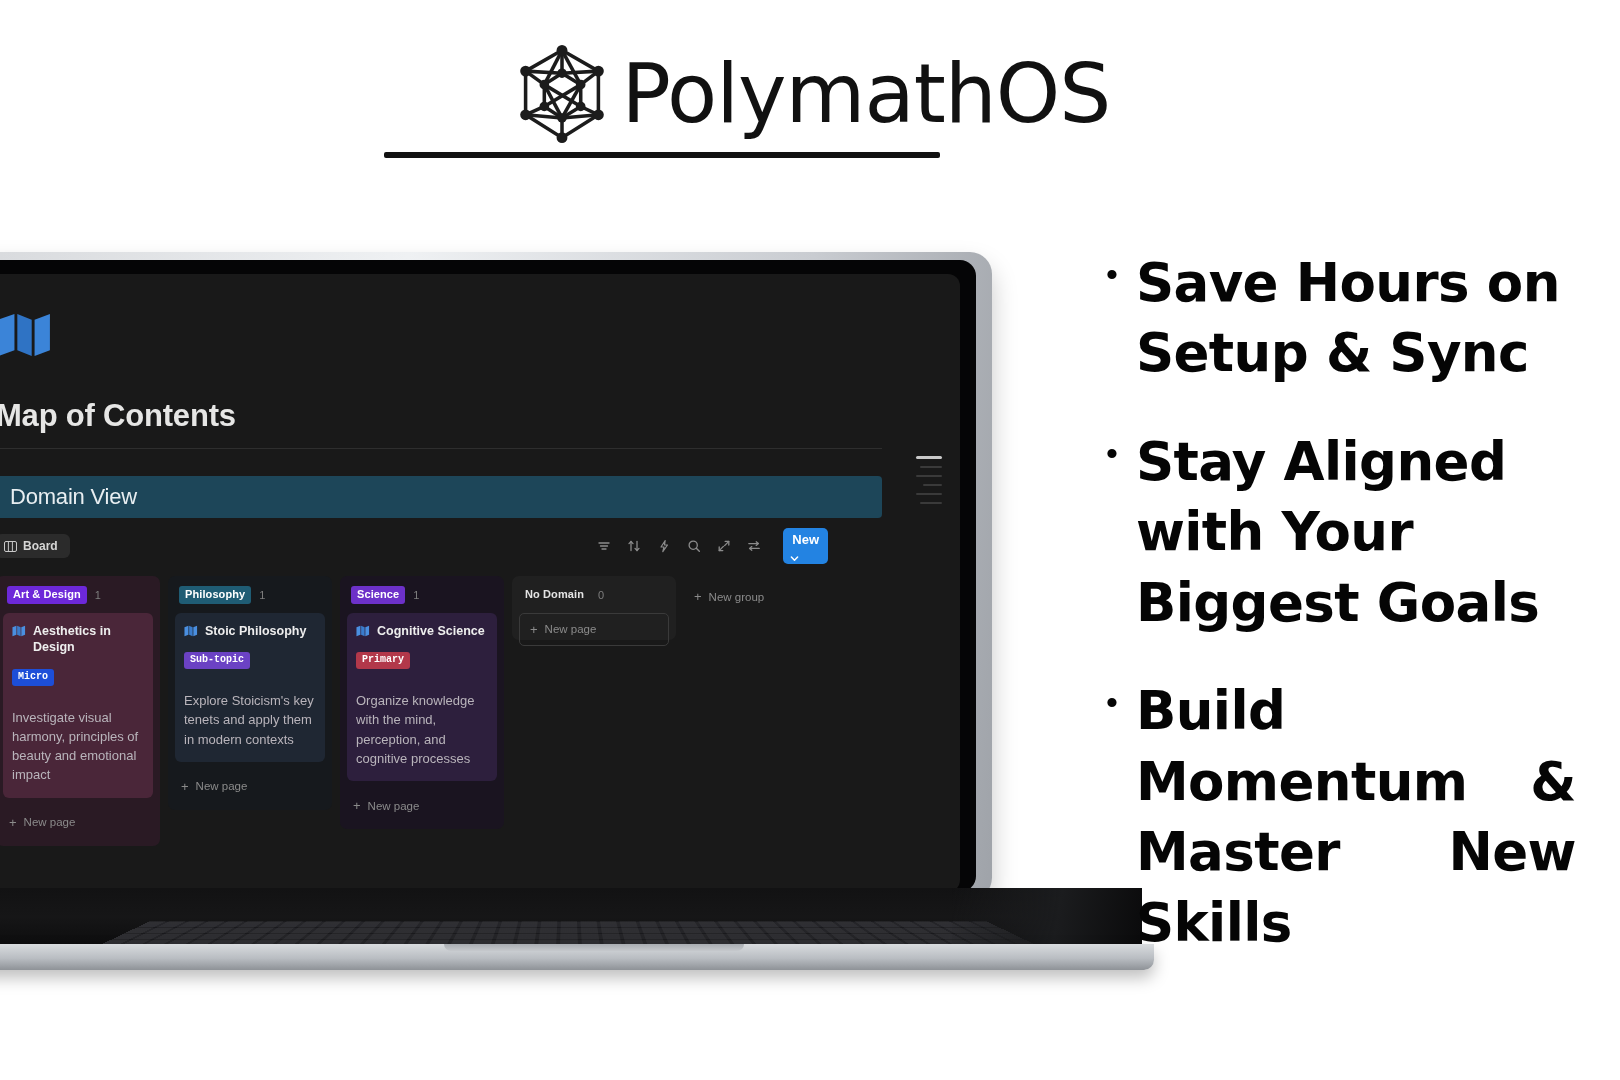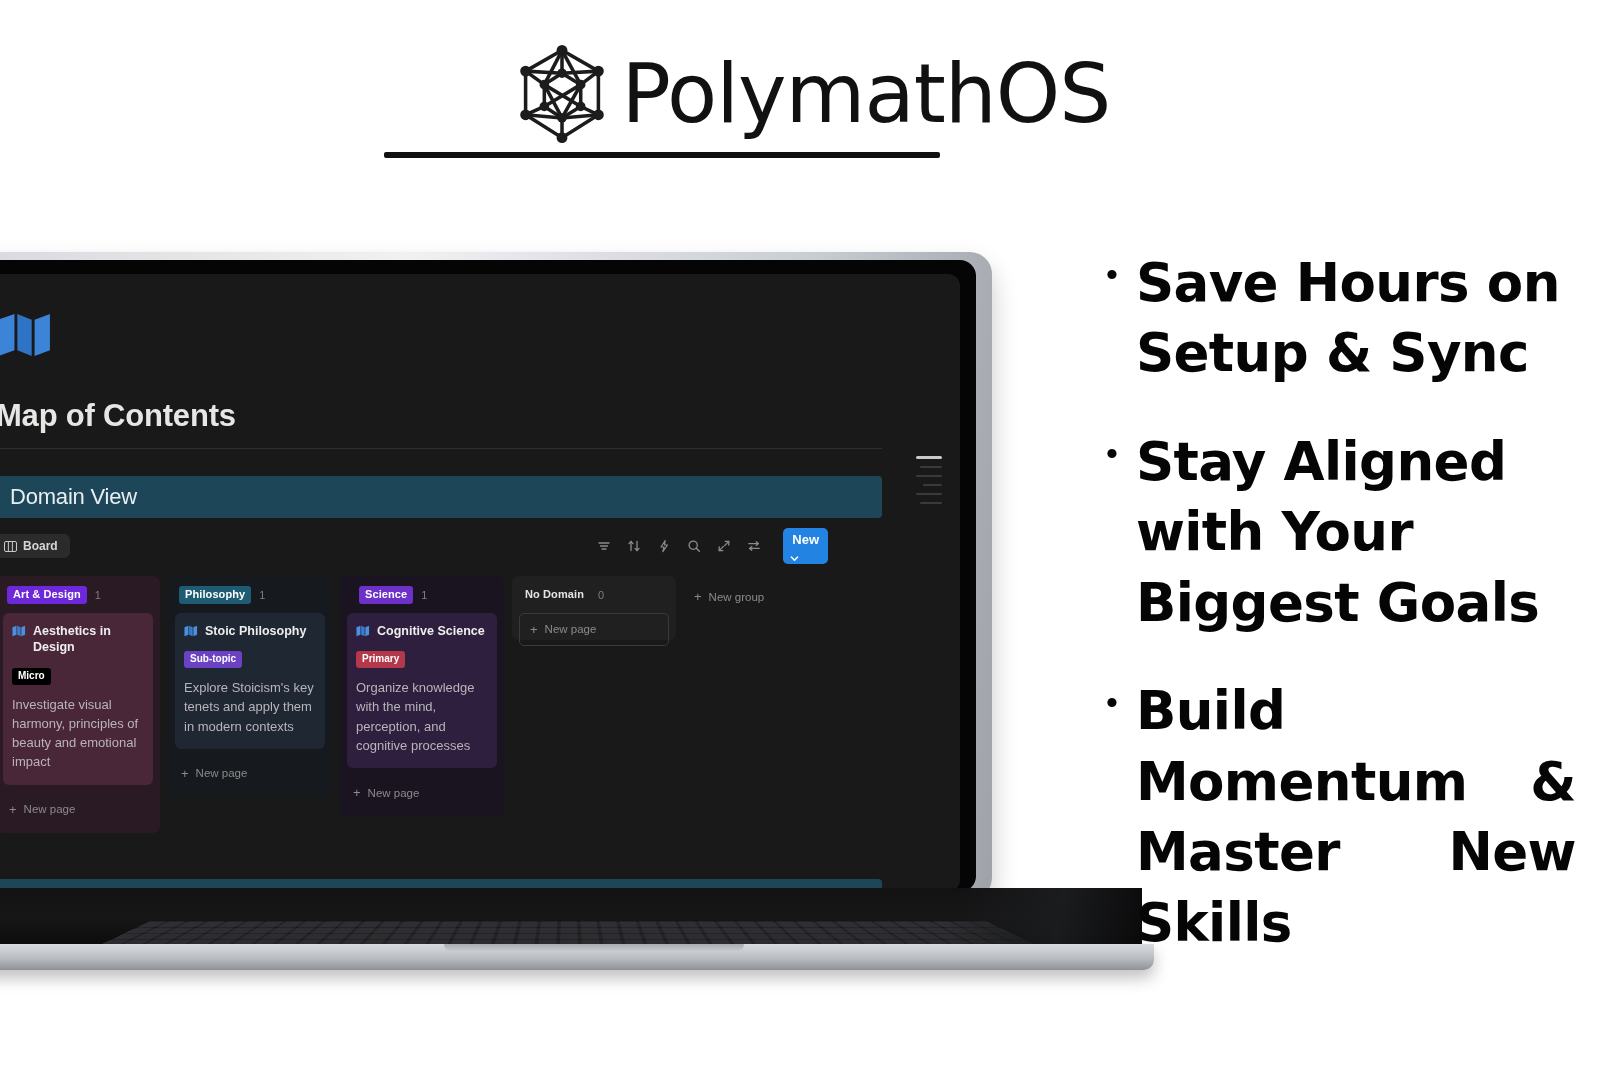--- a/index.html
+++ b/index.html
@@ -98,21 +98,21 @@
   }
   .col-badge.plain { background: transparent; color:#e4e4e4; padding-left:2px; }
   .col-count { font-size: 11px; color:#7e7e7e; font-weight:500; }
 
   .card { border-radius: 6px; padding: 10px 9px 13px; margin-bottom: 9px; }
   .card-title-row { display:flex; align-items:flex-start; gap:7px; margin-bottom: 9px; }
   .card-icon { width: 14px; height: 12px; flex:none; margin-top: 2px; }
   .card-title { font-size: 12.5px; font-weight: 700; color:#eeeeee; line-height: 1.32; }
   .card-tag {
     display:inline-block; font-size: 10px; font-weight:600; color:#fff;
-    border-radius: 3px; padding: 2px 6px 3px; margin-bottom: 10px; line-height:1.2;
+    border-radius: 3px; padding: 2px 6px 3px; margin-bottom: 22px; line-height:1.2;font-family:Liberation Mono, monospace;
   }
   .card-desc { font-size: 13px; color:#b9b4bb; line-height: 1.48; }
 
   .new-page {
     display:flex; align-items:center; gap:7px;
     font-size: 11.5px; color:#8b8b8b; padding: 9px 6px; border-radius: 5px;
   }
   .new-page.boxed { border: 1px solid #3a3a3a; justify-content:flex-start; padding: 9px 10px; }
   .plus { font-size: 13px; line-height: 1; color:#8b8b8b; }
 
@@ -315,21 +315,21 @@
                 </div>
                 <div class="card" style="background:#4a2639;">
                   <div class="card-title-row">
                     <svg class="card-icon" viewBox="0 0 60 48">
                       <path d="M2 8 L19 2 L19 40 L2 46 Z" fill="#4a8fe0"></path>
                       <path d="M22 2 L37 8 L37 46 L22 40 Z" fill="#3a7ccc"></path>
                       <path d="M40 8 L56 2 L56 40 L40 46 Z" fill="#4a8fe0"></path>
                     </svg>
                     <div class="card-title">Aesthetics in Design</div>
                   </div>
-                  <span class="card-tag" style="background:#000000;">Micro</span>
+                  <span class="card-tag" style="background:#1d4ed8;">Micro</span>
                   <div class="card-desc">Investigate visual harmony, principles of beauty and emotional impact</div>
                 </div>
                 <div class="new-page">
                   <span class="plus">+</span>
                   <span>New page</span>
                 </div>
               </div>
 
               <div class="column" style="background:#16191d;">
                 <div class="col-head">
@@ -349,21 +349,21 @@
                   <div class="card-desc">Explore Stoicism's key tenets and apply them in modern contexts</div>
                 </div>
                 <div class="new-page">
                   <span class="plus">+</span>
                   <span>New page</span>
                 </div>
               </div>
 
               <div class="column" style="background:#1a1420;">
                 <div class="col-head">
-                  <span class="col-badge" style="background:#6d31c9;margin-left:8px;">Science</span>
+                  <span class="col-badge" style="background:#6d31c9;">Science</span>
                   <span class="col-count">1</span>
                 </div>
                 <div class="card" style="background:#2d1f3d;">
                   <div class="card-title-row">
                     <svg class="card-icon" viewBox="0 0 60 48">
                       <path d="M2 8 L19 2 L19 40 L2 46 Z" fill="#4a8fe0"></path>
                       <path d="M22 2 L37 8 L37 46 L22 40 Z" fill="#3a7ccc"></path>
                       <path d="M40 8 L56 2 L56 40 L40 46 Z" fill="#4a8fe0"></path>
                     </svg>
                     <div class="card-title">Cognitive Science</div>

